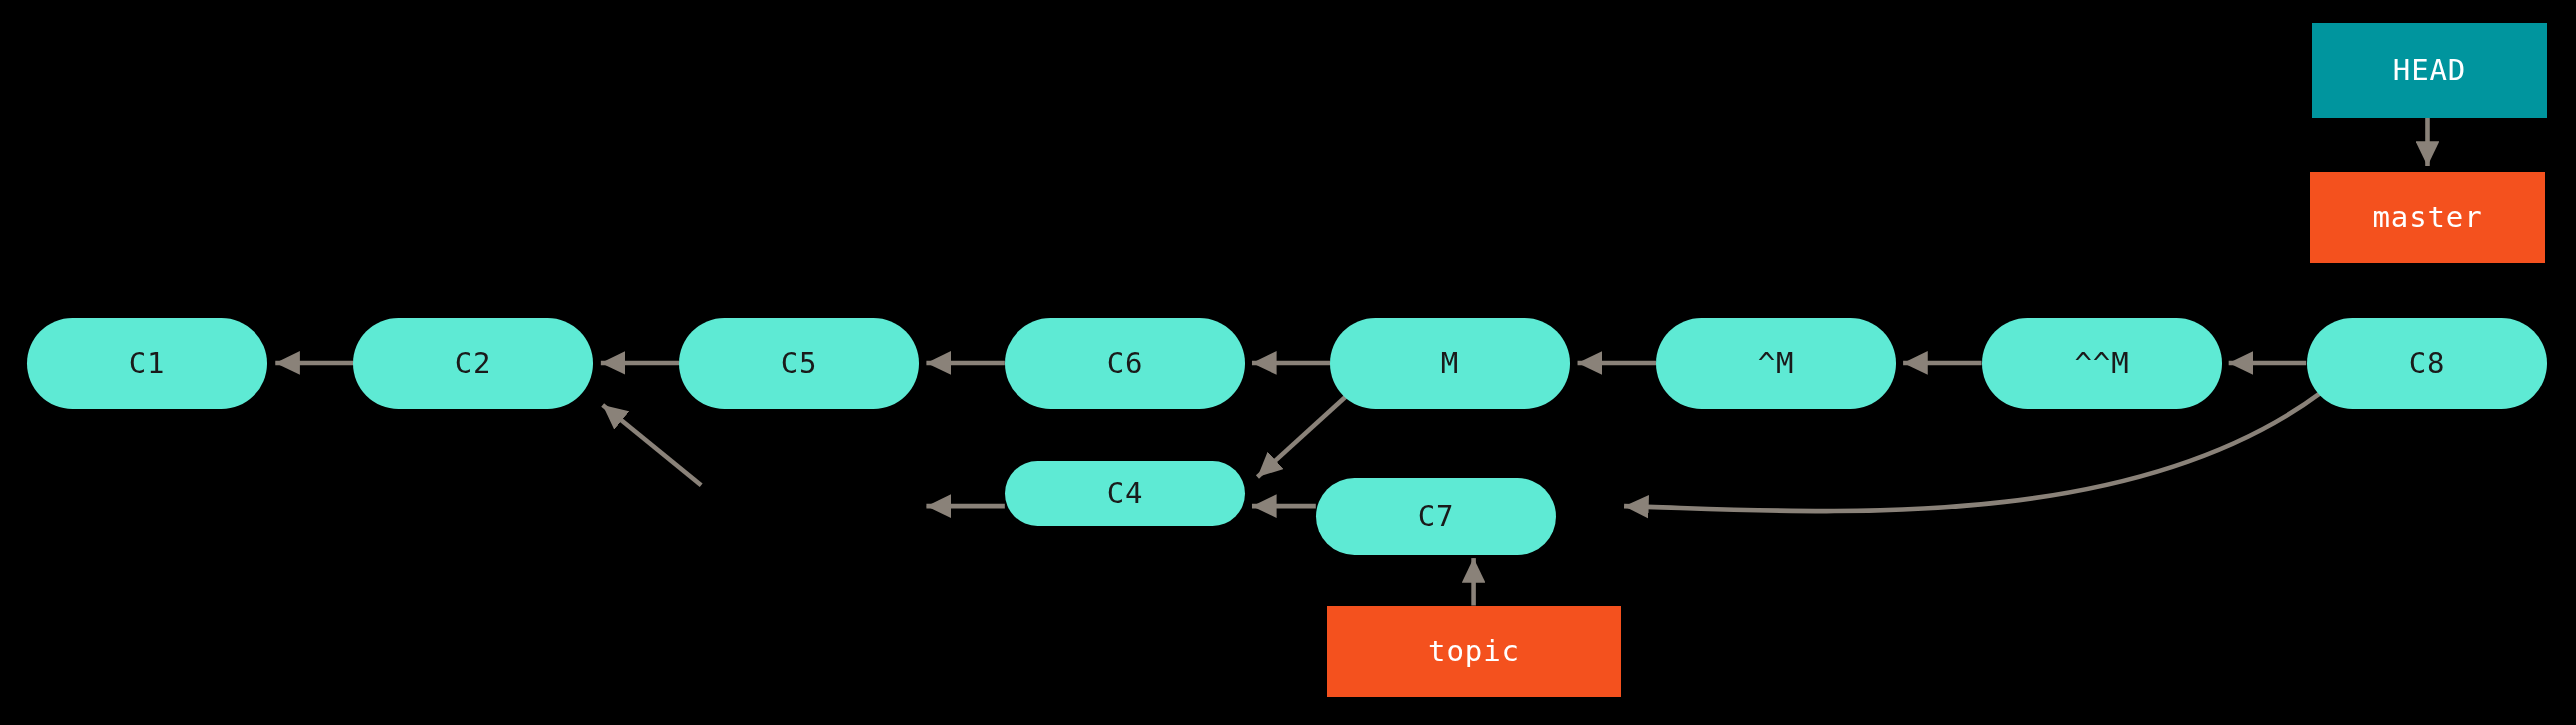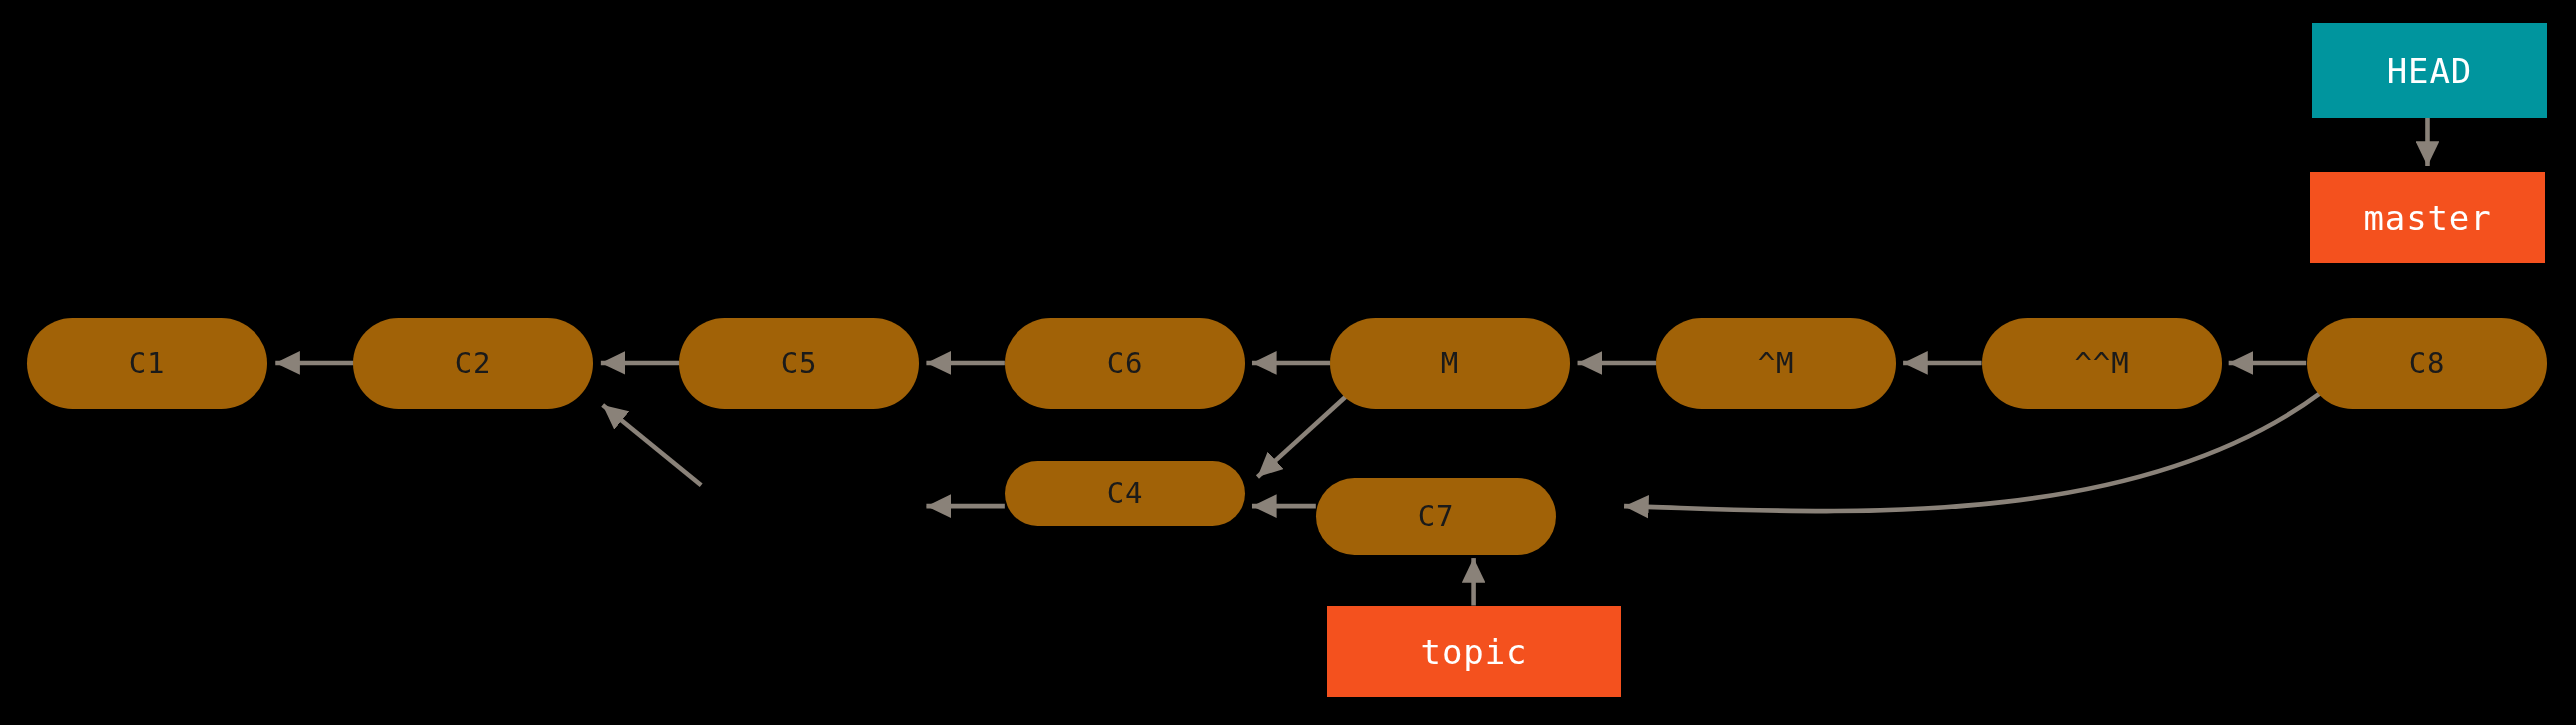--- a/index.html
+++ b/index.html
@@ -19,40 +19,40 @@
     position: absolute;
     left: 0;
     top: 0;
     width: 2576px;
     height: 725px;
     pointer-events: none;
   }
   .commit {
     position: absolute;
     box-sizing: border-box;
-    background: #a16207;
+    background: #5eead4;
     border-radius: 46px;
     display: flex;
     align-items: center;
     justify-content: center;
     color: #1a1a1a;
     font-family: "DejaVu Sans Mono", "Liberation Mono", monospace;
     font-size: 29px;
     letter-spacing: 0.9px;
     line-height: 1;
   }
   .ref {
     position: absolute;
     box-sizing: border-box;
     display: flex;
     align-items: center;
     justify-content: center;
     color: #ffffff;
     font-family: "DejaVu Sans Mono", "Liberation Mono", monospace;
-    font-size: 34px;
+    font-size: 29px;
     letter-spacing: 0.9px;
     line-height: 1;
   }
   .ref-head { background: #00959E; }
   .ref-branch { background: #F4511E; }
 </style>
 </head>
 <body>
 
 <div id="stage">

